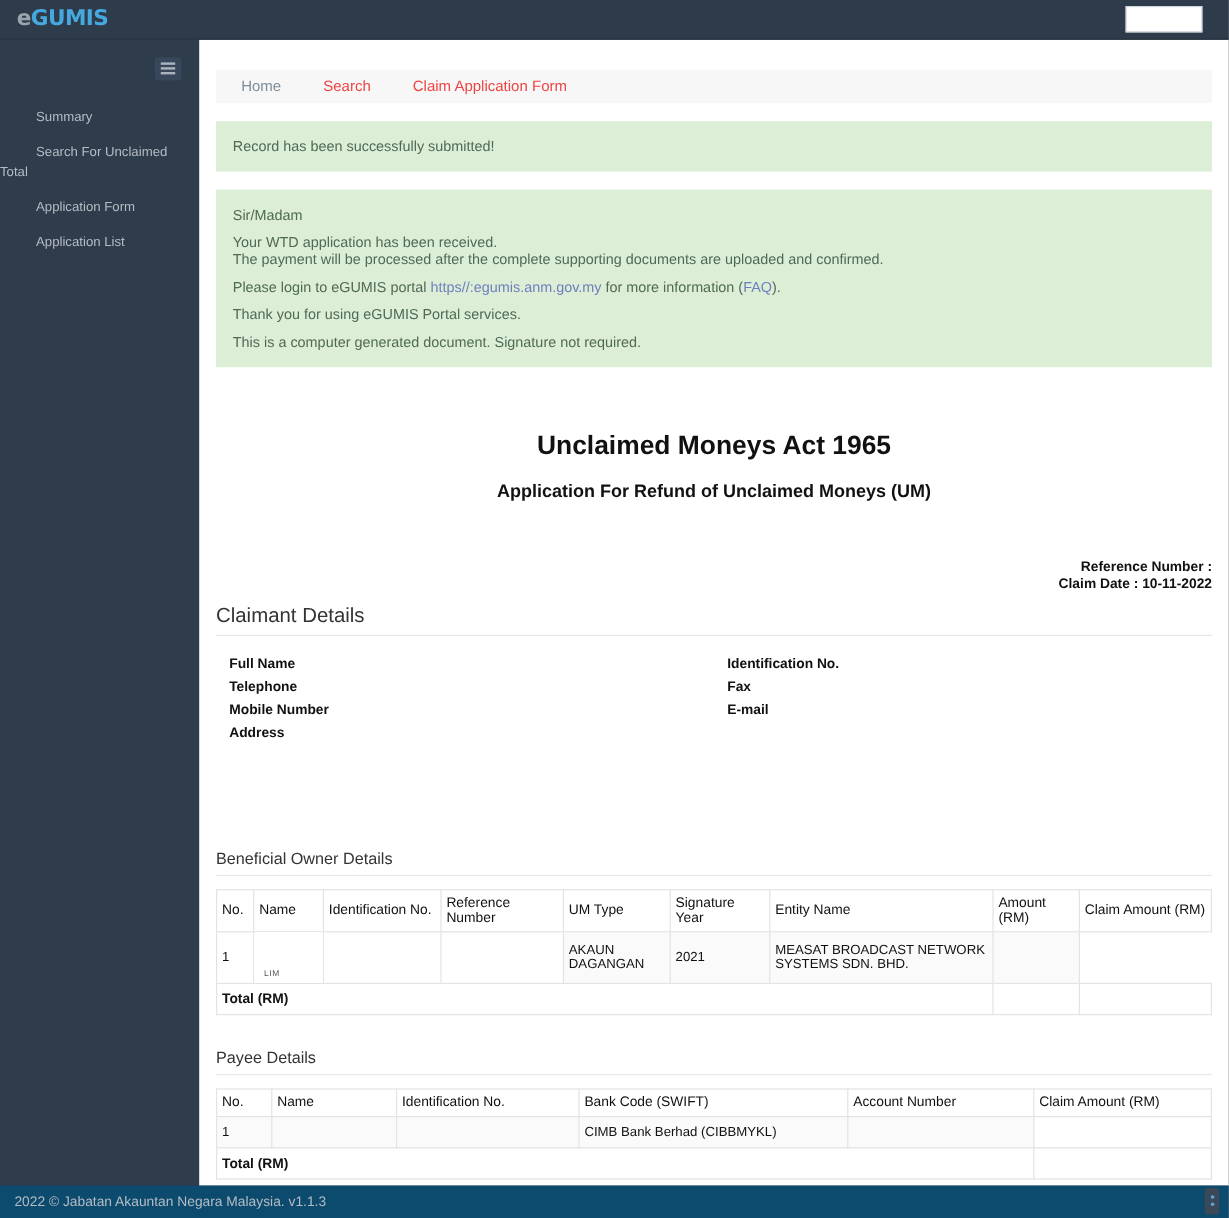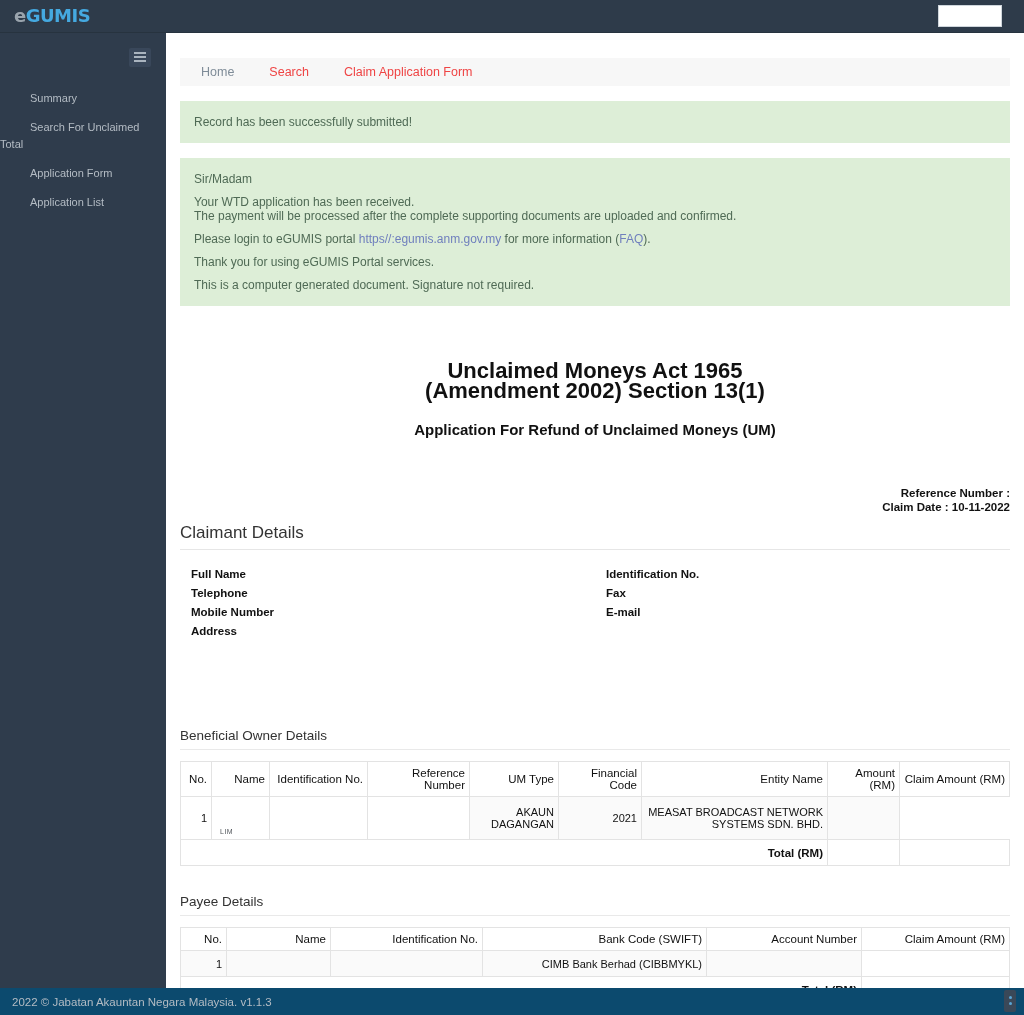--- a/index.html
+++ b/index.html
@@ -113,21 +113,21 @@
 
   .table-head {
     margin-top: 9px; font-size: 13.5px; color: #333;
     padding-bottom: 6px; border-bottom: 1px solid #e9e9e9;
   }
   table.grid {
     width: 100%; border-collapse: collapse; margin-top: 11px;
     font-size: 11px; color: #111;
   }
   table.grid th, table.grid td {
-    border: 1px solid #e3e3e3; padding: 5px 4px; text-align: right;
+    border: 1px solid #e3e3e3; padding: 5px 4px; text-align: left;
     vertical-align: middle;
   }
   table.grid th { font-weight: normal; font-size: 11.5px; }
   table.grid td.row-cell { height: 43px; }
   td.l { text-align: left; padding-left: 7px; }
   td.shade { background: #fafafa; }
   td.redact-lim {
     position: relative; background: #ffffff;
   }
   td.redact-lim span {
@@ -193,21 +193,20 @@
       <p>The payment will be processed after the complete supporting documents are uploaded and confirmed.</p>
       <p><span>Please login to eGUMIS portal </span><a href="#">https//:egumis.anm.gov.my</a><span> for more information (</span><a href="#">FAQ</a><span>).</span></p>
       <p>Thank you for using eGUMIS Portal services.</p>
       <p>This is a computer generated document. Signature not required.</p>
     </div>
 
     <div class="doc">
 
       <div class="doc-title">
         <div>Unclaimed Moneys Act 1965</div>
-        <div>(Amendment 2002) Section 13(1)</div>
       </div>
       <div class="doc-subtitle">Application For Refund of Unclaimed Moneys (UM)</div>
 
       <div class="ref-block">
         <div>Reference Number :</div>
         <div>Claim Date : 10-11-2022</div>
       </div>
 
       <div class="section-head">Claimant Details</div>
       <div class="fields">
@@ -228,21 +227,21 @@
 
       <div class="table-head">Beneficial Owner Details</div>
       <table class="grid">
         <thead>
           <tr>
             <th style="width:31px;">No.</th>
             <th style="width:58px;">Name</th>
             <th style="width:98px;">Identification No.</th>
             <th style="width:102px;">Reference Number</th>
             <th style="width:89px;">UM Type</th>
-            <th style="width:83px;">Financial Code</th>
+            <th style="width:83px;">Signature Year</th>
             <th style="width:186px;">Entity Name</th>
             <th style="width:72px;">Amount (RM)</th>
             <th>Claim Amount (RM)</th>
           </tr>
         </thead>
         <tbody>
           <tr>
             <td class="row-cell">1</td>
             <td class="row-cell redact-lim">
                 <span>LIM</span>

